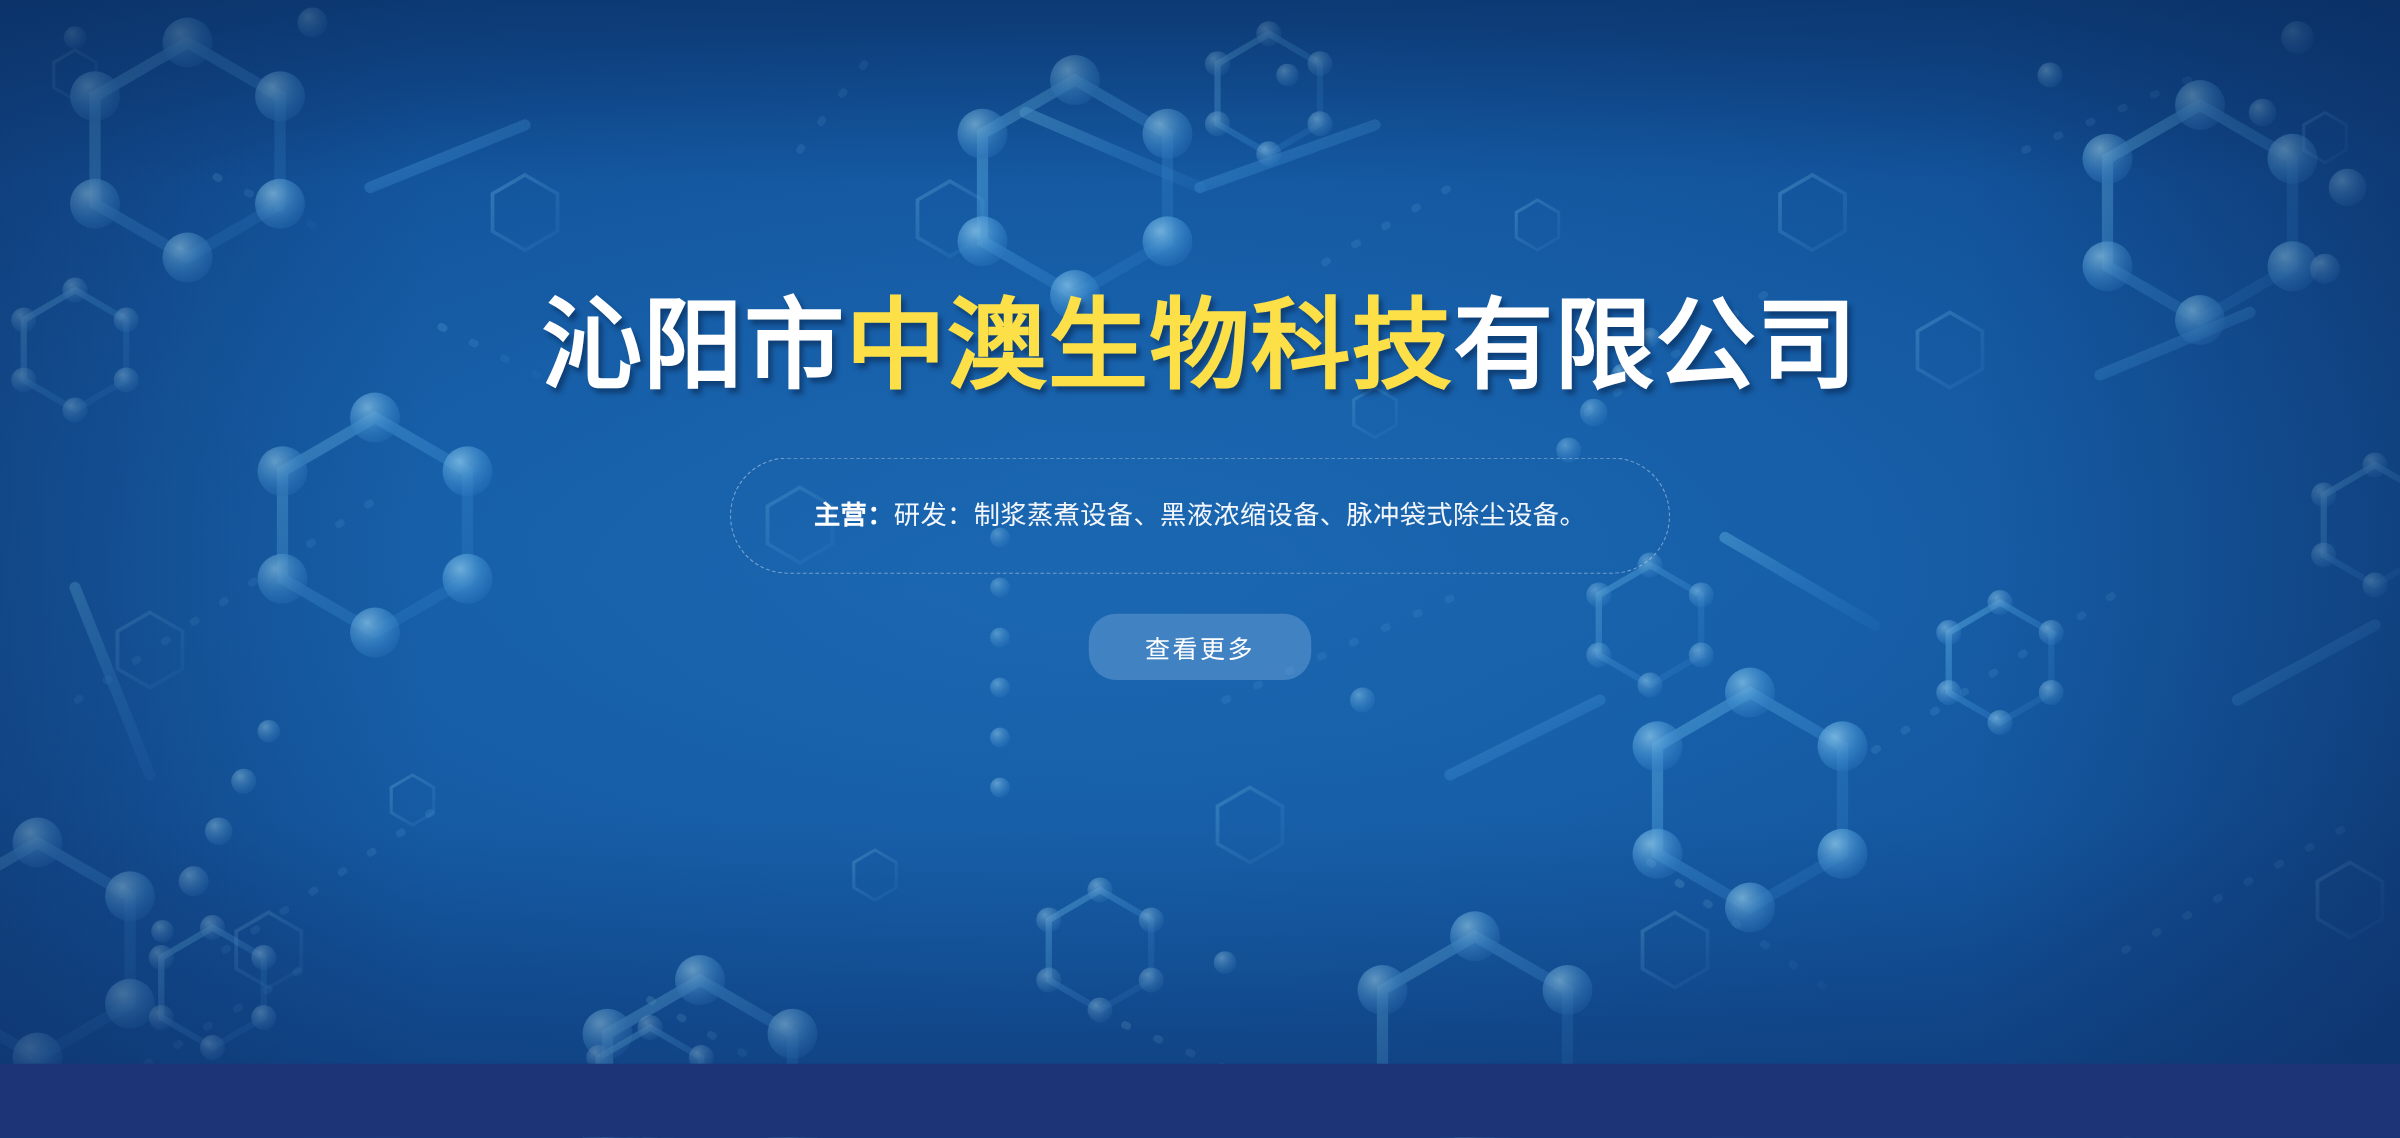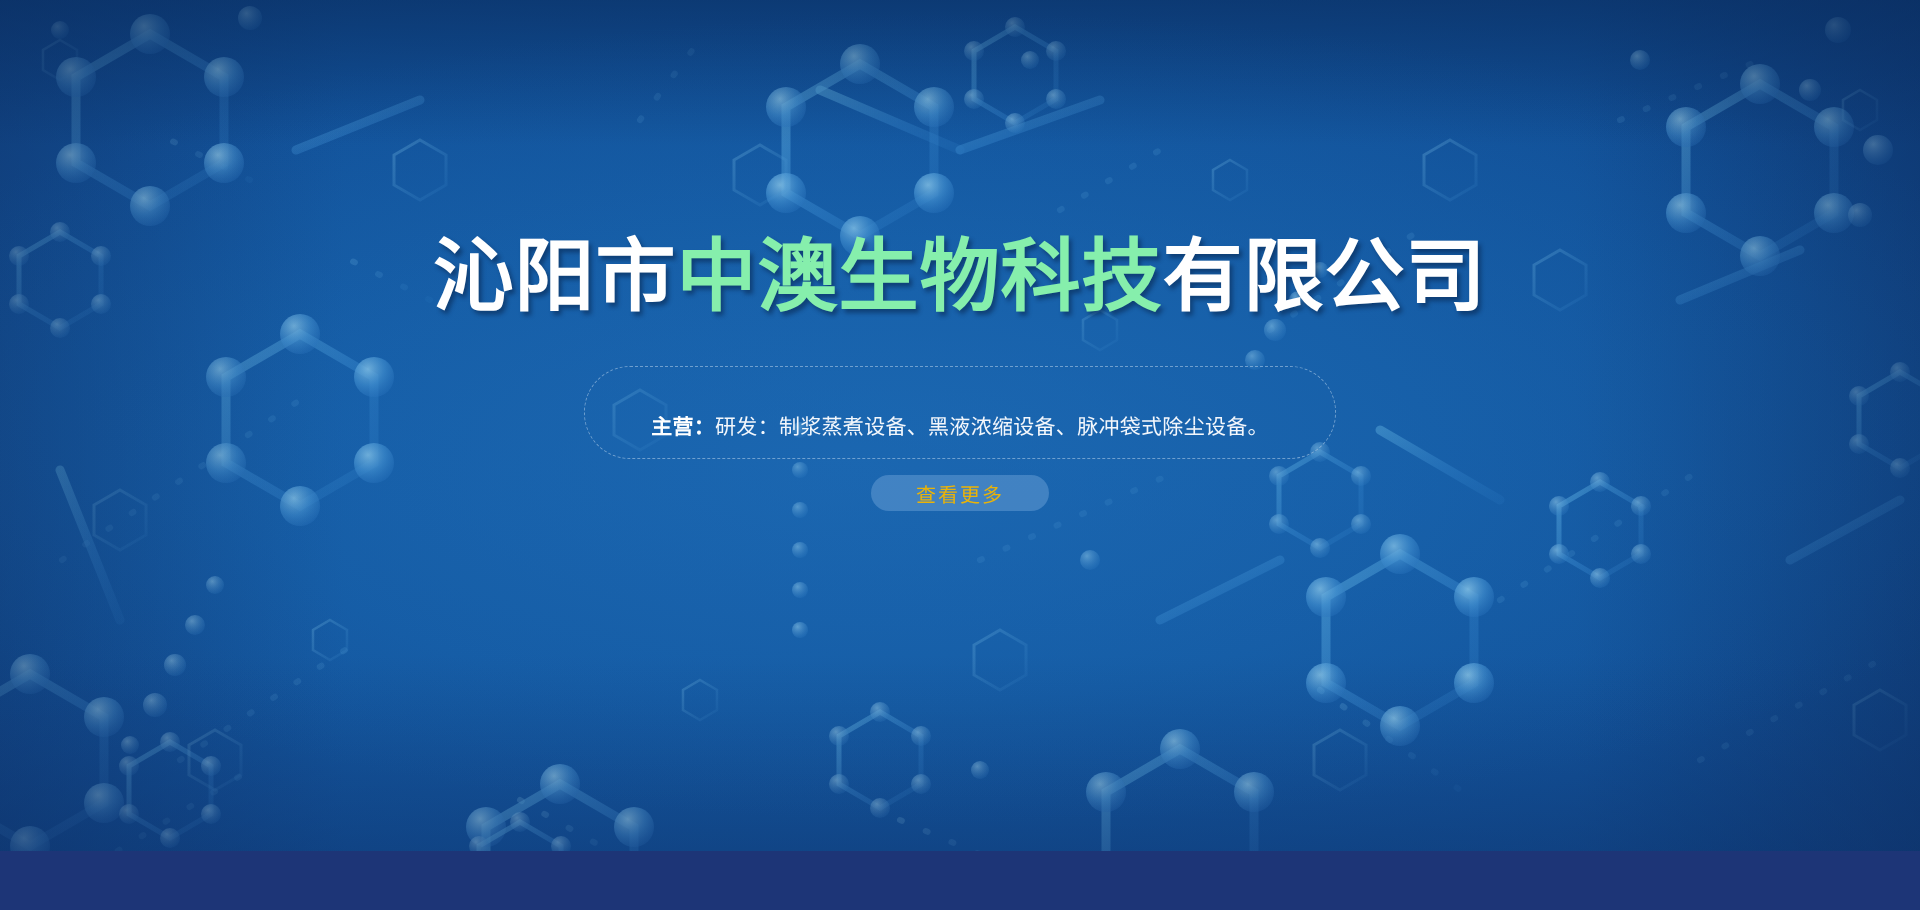--- a/index.html
+++ b/index.html
@@ -61,54 +61,54 @@
 
   .hero-title{
     font-size:80px;
     font-weight:bold;
     line-height:1;
     letter-spacing:1px;
     color:#ffffff;
     text-shadow:3px 4px 4px rgba(4,25,58,.45);
     white-space:nowrap;
   }
-  .hero-title .accent{ color:#86efac;margin-top:26px; }
+  .hero-title .accent{ color:#fde047;margin-top:26px; }
 
   .subtitle-box{
     margin-top:49px;
     width:752px;
     min-height:93px;
     border:1px dashed rgba(190,214,238,.52);
     border-radius:46px;
     display:flex;
     flex-direction:column;
     align-items:center;
-    justify-content:flex-end;
+    justify-content:center;
     padding:12px 34px;
   }
   .subtitle-line{
     font-size:21px;
     line-height:38px;
     color:#f3f7fc;
     text-align:center;
     white-space:nowrap;
     letter-spacing:.3px;
   }
   .subtitle-line .lead{
     font-weight:bold;
     color:#ffffff;
   }
 
   .cta-button{
-    margin-top:16px;
-    width:178px; height:36px;
+    margin-top:32px;
+    width:178px; height:53px;
     border:none;
     border-radius:22px;
     background:rgba(125,176,226,.40);
-    color:#eab308;
+    color:#ffffff;
     font-size:20px;
     font-family:"Liberation Sans","DejaVu Sans",sans-serif;
     letter-spacing:2px;
     cursor:pointer;
     display:flex;
     align-items:center;
     justify-content:center;
   }
 </style>
 </head>

